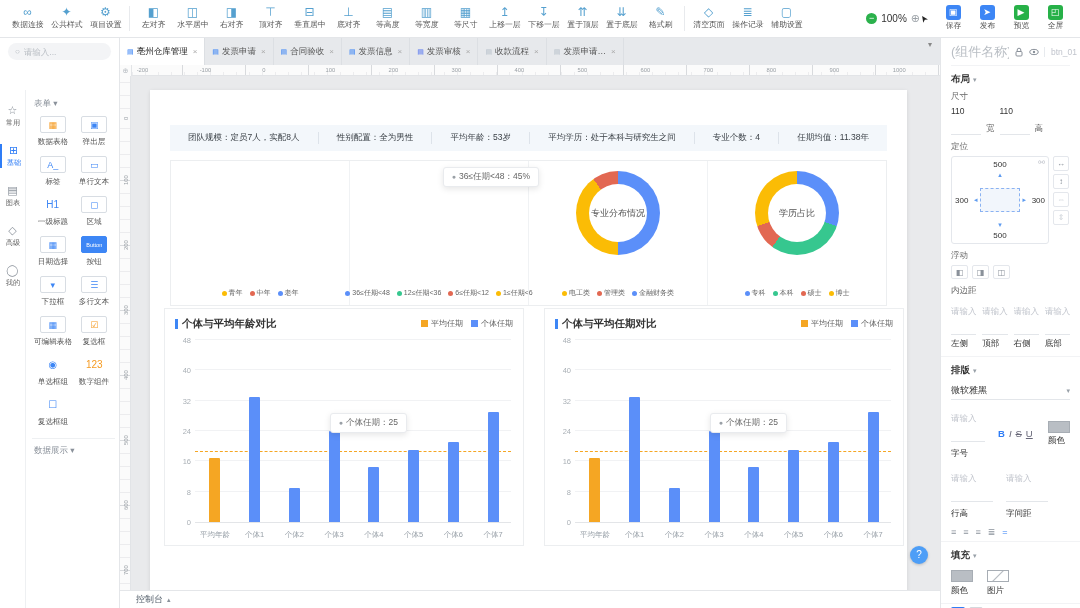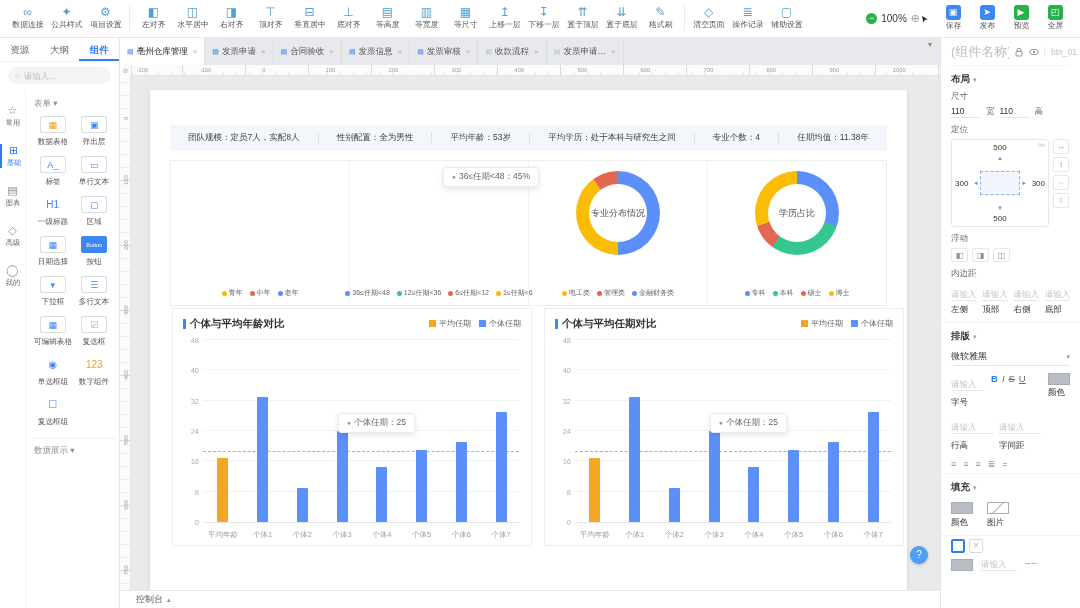--- a/index.html
+++ b/index.html
@@ -116,41 +116,41 @@
   .rp-name-row input { border:0; outline:none; font-size:13px; width:58px; color:#333; }
   .rp-name-row input::placeholder { color:#b9bec4; }
   .mini-svg { width:10px; height:10px; flex:0 0 auto; }
   .rp-id { font-size:8.5px; color:#c0c4cc; border-left:1px solid #e7eaee; padding-left:6px; }
   .sec-title { display:flex; align-items:center; font-size:9.5px; font-weight:bold; color:#333; padding:7px 0 5px 0; gap:3px; }
   .sec-title .caret { font-size:7px; color:#98a0a8; font-weight:normal; }
   .sec-title .toggle { margin-left:auto; width:18px; height:10px; border-radius:5px; background:#2f7df6; position:relative; cursor:pointer; }
   .sec-title .toggle::after { content:""; position:absolute; right:1px; top:1px; width:8px; height:8px; border-radius:50%; background:#fff; }
   .sec-sep { border-top:1px solid #f2f3f5; margin:4px -10px 0 -10px; }
   .flabel { font-size:8.5px; color:#666; }
-  .u-input { border:0; border-bottom:1px solid #e3e6ea; font-size:8.5px; width:100%; outline:none; color:#333; background:transparent; padding-bottom:1px; }
+  .u-input { border:0; border-bottom:1px solid #e3e6ea; font-size:8.5px; width:100%; outline:none; color:#333; background:transparent; padding-bottom:18px; }
   .u-input::placeholder { color:#c0c4cc; }
   .size-row { display:flex; align-items:flex-end; gap:5px; margin:3px 0 6px 0; }
   .size-row .u-input { width:30px; }
   .pos-wrap { display:flex; gap:4px; margin:3px 0 6px 0; }
   .pos-box { flex:1; height:88px; border:1px solid #e4e7ec; border-radius:3px; position:relative; background:#fff; }
   .pos-num { position:absolute; font-size:8px; color:#333; }
   .pos-rect { position:absolute; left:50%; top:50%; transform:translate(-50%,-50%); width:40px; height:24px; background:#f2f6fc; border:1px dashed #8ab2f2; }
   .pos-arrow { position:absolute; font-size:7px; color:#5e9bf0; }
   .pos-link { position:absolute; right:3px; top:1px; font-size:8px; color:#c0c4cc; }
   .pos-side { width:17px; display:flex; flex-direction:column; gap:3px; }
   .pos-side .sbtn { width:16px; height:15px; border:1px solid #e4e7ec; border-radius:2px; font-size:8px; color:#8a919a; text-align:center; line-height:14px; cursor:pointer; }
   .pos-side .sbtn.dim { color:#cdd2d8; }
   .icon-row { display:flex; gap:4px; margin:3px 0 6px 0; }
   .icon-row .ibtn { width:17px; height:14px; border:1px solid #e4e7ec; border-radius:2px; font-size:8px; color:#8a919a; text-align:center; line-height:13px; cursor:pointer; }
   .pad-grid { display:flex; gap:6px; margin:3px 0 6px 0; }
   .pad-cell { flex:1; text-align:left; }
   .pad-cell .flabel { display:block; margin-top:3px; color:#333; }
   .font-select { display:flex; align-items:center; border-bottom:1px solid #e3e6ea; padding-bottom:2px; margin:2px 0 7px 0; font-size:9px; color:#333; cursor:pointer; }
   .font-select .caret { margin-left:auto; font-size:7px; color:#98a0a8; }
-  .type-row { display:flex; align-items:flex-start; gap:6px; margin-bottom:7px; }
+  .type-row { display:flex; align-items:center; gap:13px; margin-bottom:7px; }
   .bisu { display:flex; gap:4px; align-items:flex-end; font-size:9.5px; color:#667; }
   .bisu .b { color:#2f7df6; font-weight:bold; }
   .bisu .i { font-style:italic; }
   .bisu .s { text-decoration:line-through; }
   .bisu .u { text-decoration:underline; }
   .swatch { width:22px; height:12px; background:#b9bec4; border:1px solid #a7adb4; }
   .swatch.img { background:linear-gradient(135deg,#fff 46%,#b9bec4 48%,#b9bec4 52%,#fff 54%); }
   .align-row { display:flex; gap:7px; font-size:9px; color:#8a919a; margin:2px 0 4px 0; }
   .align-row .on { color:#2f7df6; }
   .fill-row { display:flex; gap:14px; margin:3px 0 6px 0; }
@@ -274,25 +274,20 @@
           </div>
           <div class="tb-action">
             <span class="abox" style="background: rgb(39, 177, 72);">◰</span>
             <span class="tb-label">全屏</span>
           </div>
         </div>
     </div>
   </div>
 
   <div class="left-panel">
-    <div class="lp-tabs" id="lp-tabs">
-        <div class="lp-tab">资源</div>
-        <div class="lp-tab">大纲</div>
-        <div class="lp-tab active">组件</div>
-      </div>
     <div class="lp-search">
       <span class="sico">○</span>
       <input placeholder="请输入..." style="">
     </div>
     <div class="lp-body">
       <div class="lp-rail" id="lp-rail">
           <div class="rail-item">
             <span class="rico">☆</span>
             <span class="rlabel">常用</span>
           </div>
@@ -532,21 +527,21 @@
                   <span class="dleg-label">硕士</span>
                 </div>
                 <div class="dleg-item">
                   <span class="dleg-dot" style="background: rgb(251, 188, 5);"></span>
                   <span class="dleg-label">博士</span>
                 </div>
               </div>
             </div>
             <div class="tooltip" style="left: 38%; top: 6px;"><span class="tdot">●</span><span>36≤任期&lt;48：45%</span></div>
           </div>
-        <div class="bar-card" id="bar-card-0" style="left:22px;width:360px;">
+        <div class="bar-card" id="bar-card-0" style="left:14px;width:360px;">
             <div class="bc-title">
               <span class="tbar"></span>
               <span>个体与平均年龄对比</span>
             </div>
             <div class="bc-legend">
               <div class="bcleg-item">
                 <span class="bcleg-sq" style="background: rgb(245, 166, 35);"></span>
                 <span>平均任期</span>
               </div>
               <div class="bcleg-item">

